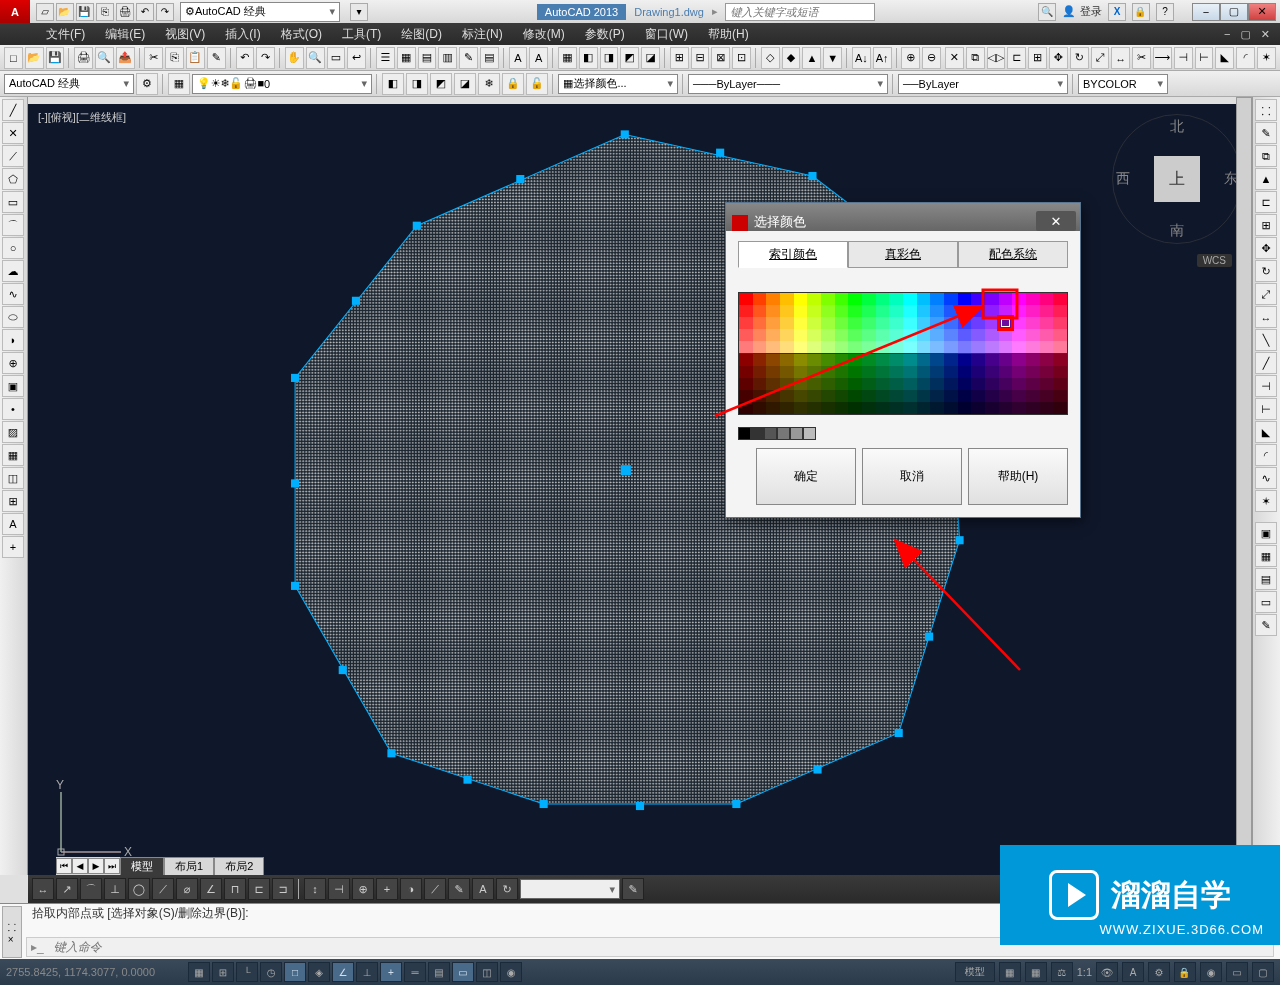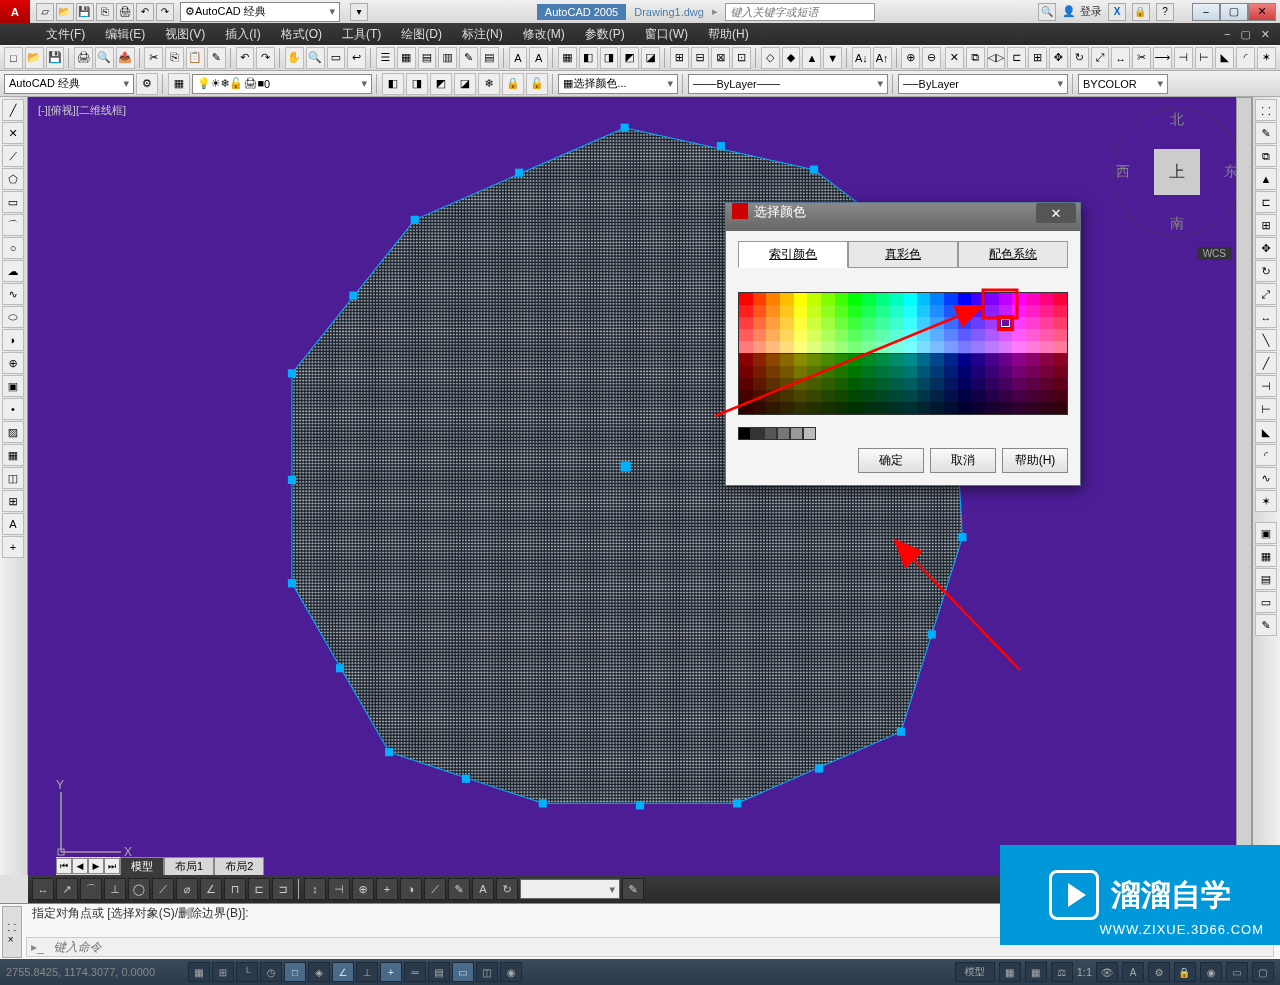--- a/index.html
+++ b/index.html
@@ -40,21 +40,21 @@
 .selectcolor-combo { width:120px; }
 .bylayer-combo { width:200px; }
 .linew-combo { width:170px; }
 .bycolor-combo { width:90px; }
 
 
 .main-area { position:absolute; top:97px; left:0; right:0; bottom:110px; display:flex; }
 .left-tools { width:28px;background:linear-gradient(to right,#f0f0f0,#d8d8d8);display:flex;flex-direction:column;gap:1px;padding:2px 2px;border-right:1px solid #999; }
 .left-tools .tb-btn { width:22px;height:22px; }
 .right-tools { width:28px;background:linear-gradient(to left,#f0f0f0,#d8d8d8);display:flex;flex-direction:column;gap:1px;padding:2px 2px;border-left:1px solid #999; }
-.drawing { flex:1;background:#4c1d95;position:relative;overflow:hidden; }
+.drawing { flex:1;background:#0f172a;position:relative;overflow:hidden;margin-top:7px; }
 .view-label { position:absolute;top:6px;left:10px;color:#ccc;font-size:11px; }
 
 
 svg.poly { position:absolute;top:0;left:0;width:100%;height:100%; }
 .grip { fill:#00b0ff; }
 
 
 .viewcube { position:absolute;top:10px;right:10px;width:130px;height:130px;color:#888;font-size:14px; }
 .viewcube .ring { position:absolute;inset:0;border:1px solid #444;border-radius:50%;opacity:0.5; }
 .viewcube .face { position:absolute;top:42px;left:42px;width:46px;height:46px;background:#ccc;display:flex;align-items:center;justify-content:center;color:#333;font-size:16px; }
@@ -89,21 +89,21 @@
 
 
 .status-bar { position:absolute;bottom:0;left:0;right:0;height:26px;background:linear-gradient(#3a4a5a,#2a3a4a);display:flex;align-items:center;gap:2px;padding:0 6px;font-size:11px;color:#aaa; }
 .status-bar .coords { width:180px;color:#888; }
 .status-btn { width:22px;height:20px;background:#2a3a4a;border:1px solid #1a2a3a;cursor:pointer;display:flex;align-items:center;justify-content:center;font-size:10px;color:#aaa; }
 .status-btn.active { background:#4a6a8a;color:#d0e0f0; }
 .status-right { margin-left:auto;display:flex;gap:4px;align-items:center; }
 
 
 .dialog { position:absolute;top:202px;left:725px;width:356px;background:#f4f4f4;border:1px solid #5a7590;box-shadow:2px 4px 12px rgba(0,0,0,0.5);z-index:50; }
-.dlg-title { height:28px;background:linear-gradient(#888,#666);display:flex;align-items:flex-start;color:#fff;font-size:13px;padding-left:6px; }
+.dlg-title { height:28px;background:linear-gradient(#888,#666);display:flex;align-items:flex-end;color:#fff;font-size:13px;padding-left:6px; }
 .dlg-title .icon { width:16px;height:16px;background:#c00;margin-right:6px; }
 .dlg-close { margin-left:auto;width:40px;height:20px;background:#555;color:#fff;display:flex;align-items:center;justify-content:center;font-size:13px;cursor:pointer;margin-right:4px;border-radius:2px; }
 .dlg-body { padding:10px 12px 12px; }
 .dlg-tabs { display:flex;margin-bottom:24px;text-decoration:underline; }
 .dlg-tab { flex:1;border:1px solid #999;padding:4px 0;text-align:center;font-size:12px;background:#e8e8e8;cursor:pointer; }
 .dlg-tab.active { background:#fff;border-bottom:1px solid #fff; }
 .aci-label { font-size:12px;margin-bottom:2px; }
 .color-grid { display:grid;grid-template-columns:repeat(24,1fr);gap:0;margin-bottom:0;border:1px solid #333; }
 .color-cell { height:12px;cursor:pointer; }
 .color-grid2 { display:grid;grid-template-columns:repeat(24,1fr);gap:0;border:1px solid #333;border-top:none;margin-bottom:12px; }
@@ -114,21 +114,21 @@
 .std-colors div { width:13px;height:13px;border:1px solid #333;cursor:pointer; }
 .std-gray { display:flex;margin-left:10px; }
 .std-gray div { width:13px;height:13px;border:1px solid #333;cursor:pointer; }
 .btn-small { font-size:11px;padding:2px 8px;border:1px solid #888;background:#f0f0f0;cursor:pointer;margin-left:8px; }
 .gray-row { display:flex;margin-bottom:8px; }
 .gray-row div { width:13px;height:13px;border:1px solid #333;cursor:pointer; }
 .color-input-row { display:flex;align-items:center;font-size:12px;gap:6px;margin-bottom:8px; }
 .preview-box { width:40px;height:40px;border:1px solid #333;margin-left:auto; }
 .preview-wrap { display:flex;align-items:flex-start; }
 .dlg-btns { display:flex;justify-content:flex-end;gap:6px;margin-top:6px; }
-.dlg-btn { width:66px;padding:3px 0;font-size:12px;border:1px solid #888;background:linear-gradient(#fafafa,#e0e0e0);cursor:pointer;text-align:center; }
+.dlg-btn { width:100px;padding:19px 0;font-size:12px;border:1px solid #888;background:linear-gradient(#fafafa,#e0e0e0);cursor:pointer;text-align:center; }
 
 
 .arrow-svg { position:absolute;inset:0;width:100%;height:100%;pointer-events:none;z-index:60; }
 
 
 .watermark { position:absolute;bottom:40px;right:0;height:100px;width:280px;background:#0098d8;color:#fff;display:flex;align-items:center;justify-content:center;font-size:30px;font-weight:bold;z-index:70; }
 .watermark .play { width:50px;height:50px;border:3px solid #fff;border-radius:8px;display:flex;align-items:center;justify-content:center;margin-right:12px; }
 .watermark .play::before { content:"";border-left:18px solid #fff;border-top:12px solid transparent;border-bottom:12px solid transparent;margin-left:5px; }
 .watermark .sub { position:absolute;bottom:8px;right:16px;font-size:13px;font-weight:normal;letter-spacing:1px; }
 </style>
@@ -144,21 +144,21 @@
     <div class="qat-btn">⎘</div>
     <div class="qat-btn">🖨</div>
     <div class="qat-btn">↶</div>
     <div class="qat-btn">↷</div>
   </div>
   <div class="ws-combo tb-combo">⚙ <span>AutoCAD 经典</span></div>
   <div class="qat" style="margin-left:4px;">
       <div class="qat-btn">▾</div>
     </div>
   <div class="title-center">
-    <span class="app-name">AutoCAD 2005</span>
+    <span class="app-name">AutoCAD 2013</span>
     <span class="doc-name">Drawing1.dwg</span>
     <span style="color:#888;">▸</span>
     <input class="search-box" placeholder="键入关键字或短语" style="">
   </div>
   <div class="title-right">
     <span class="qat-btn">🔍</span>
     <span class="login-btn">👤 <span>登录</span></span>
     <span class="qat-btn" style="color:#06c;font-weight:bold;">X</span>
     <span class="qat-btn">🔒</span>
     <span class="qat-btn">?</span>
@@ -434,21 +434,21 @@
   <div class="tb-btn">✎</div>
   <div class="tb-btn">A</div>
   <div class="tb-btn">↻</div>
   <div class="tb-combo dim-combo"></div>
   <div class="tb-btn">✎</div>
 </div>
 
 <div class="cmd-area">
   <div class="cmd-handle">⸬<br>×</div>
   <div class="cmd-scroll">
-    <div>指定对角点或 [选择对象(S)/删除边界(B)]:</div>
+    <div>拾取内部点或 [选择对象(S)/删除边界(B)]:</div>
   </div>
   <div class="cmd-line">
     <span style="padding:0 4px;color:#888;">▸_</span>
     <input placeholder="键入命令" style="">
   </div>
 </div>
 
 <div class="status-bar">
   <div class="coords">2755.8425, 1174.3077, 0.0000</div>
   <div class="status-btn">▦</div>

